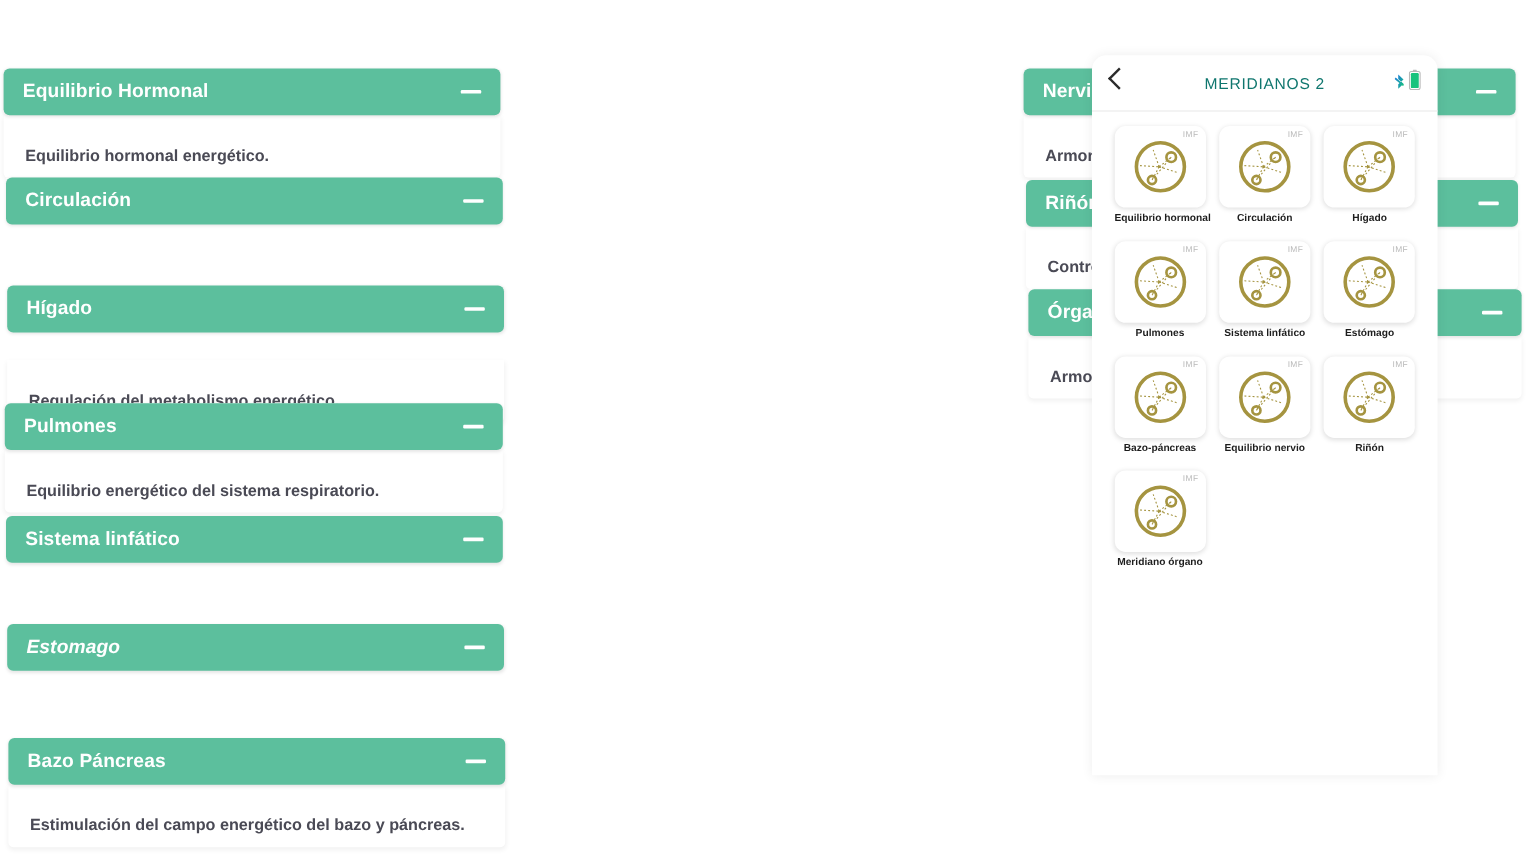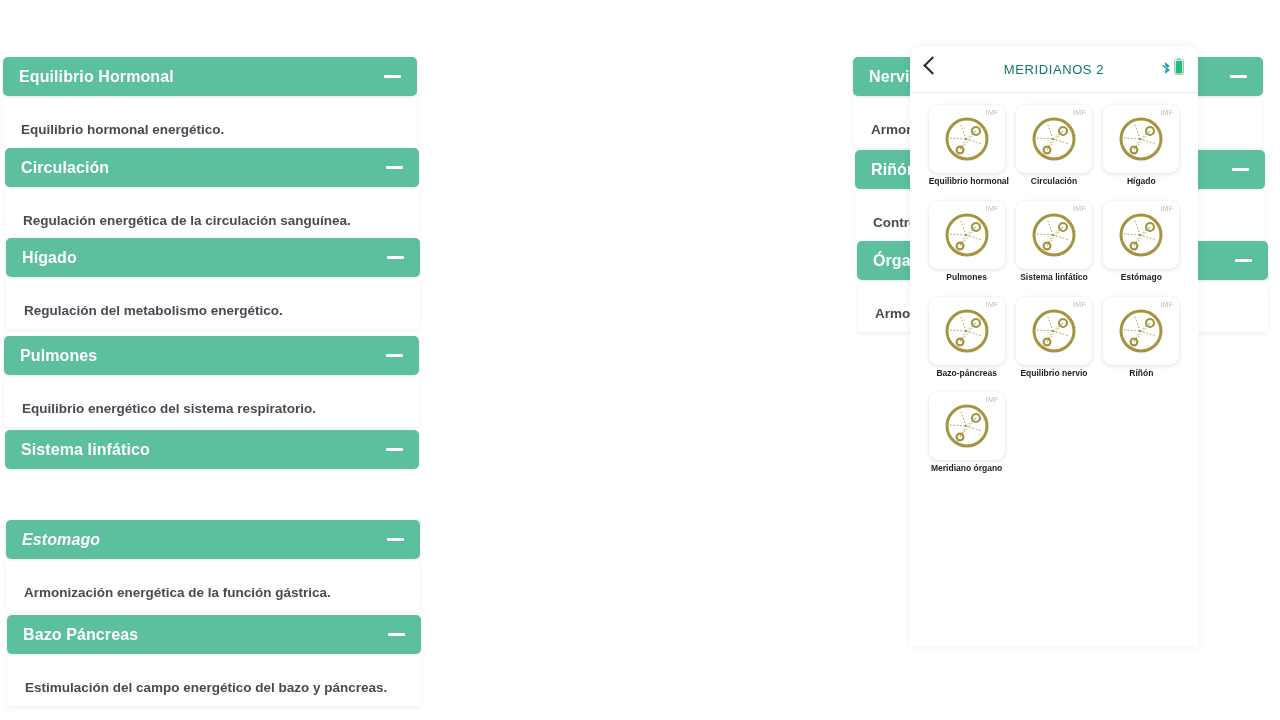--- a/index.html
+++ b/index.html
@@ -122,31 +122,28 @@
     <div class="acc-body" style="width: 414px; height: 52px;">
       <div class="acc-desc">Equilibrio hormonal energético.</div>
     </div>
   </div>
 
   <div class="acc-item" style="position: absolute; left: 5px; top: 148px; width: 414px;">
     <div class="acc-header" style="width: 414px; height: 39px;">
       <span class="acc-title">Circulación</span>
       <span class="minus-icon"></span>
     </div>
-    <div class="acc-body" style="width: 414px; height: 52px;">
-      <div class="acc-desc">Regulación energética de la circulación sanguínea.</div>
-    </div>
   </div>
 
   <div class="acc-item" style="position: absolute; left: 6px; top: 238px; width: 414px;">
     <div class="acc-header" style="width: 414px; height: 39px;">
       <span class="acc-title">Hígado</span>
       <span class="minus-icon"></span>
     </div>
-    <div class="acc-body" style="width: 414px; height: 52px;">
+    <div class="acc-body" style="width: 414px; height: 52px; margin-top: 23px;">
       <div class="acc-desc">Regulación del metabolismo energético.</div>
     </div>
   </div>
 
   <div class="acc-item" style="position: absolute; left: 4px; top: 336px; width: 415px;">
     <div class="acc-header" style="width: 415px; height: 39px;">
       <span class="acc-title">Pulmones</span>
       <span class="minus-icon"></span>
     </div>
     <div class="acc-body" style="width: 415px; height: 52px;">
@@ -158,23 +155,20 @@
     <div class="acc-header" style="width: 414px; height: 39px;">
       <span class="acc-title">Sistema linfático</span>
       <span class="minus-icon"></span>
     </div>
   </div>
 
   <div class="acc-item" style="position: absolute; left: 6px; top: 520px; width: 414px;">
     <div class="acc-header" style="width: 414px; height: 39px; font-style: italic;">
       <span class="acc-title">Estomago</span>
       <span class="minus-icon"></span>
-    </div>
-    <div class="acc-body" style="width: 414px; height: 52px;">
-      <div class="acc-desc">Armonización energética de la función gástrica.</div>
     </div>
   </div>
 
   <div class="acc-item" style="position: absolute; left: 7px; top: 615px; width: 414px;">
     <div class="acc-header" style="width: 414px; height: 39px; gap: 43px;">
       <span class="acc-title">Bazo Páncreas</span>
       <span class="minus-icon"></span>
     </div>
     <div class="acc-body" style="width: 414px; height: 52px;">
       <div class="acc-desc">Estimulación del campo energético del bazo y páncreas.</div>

